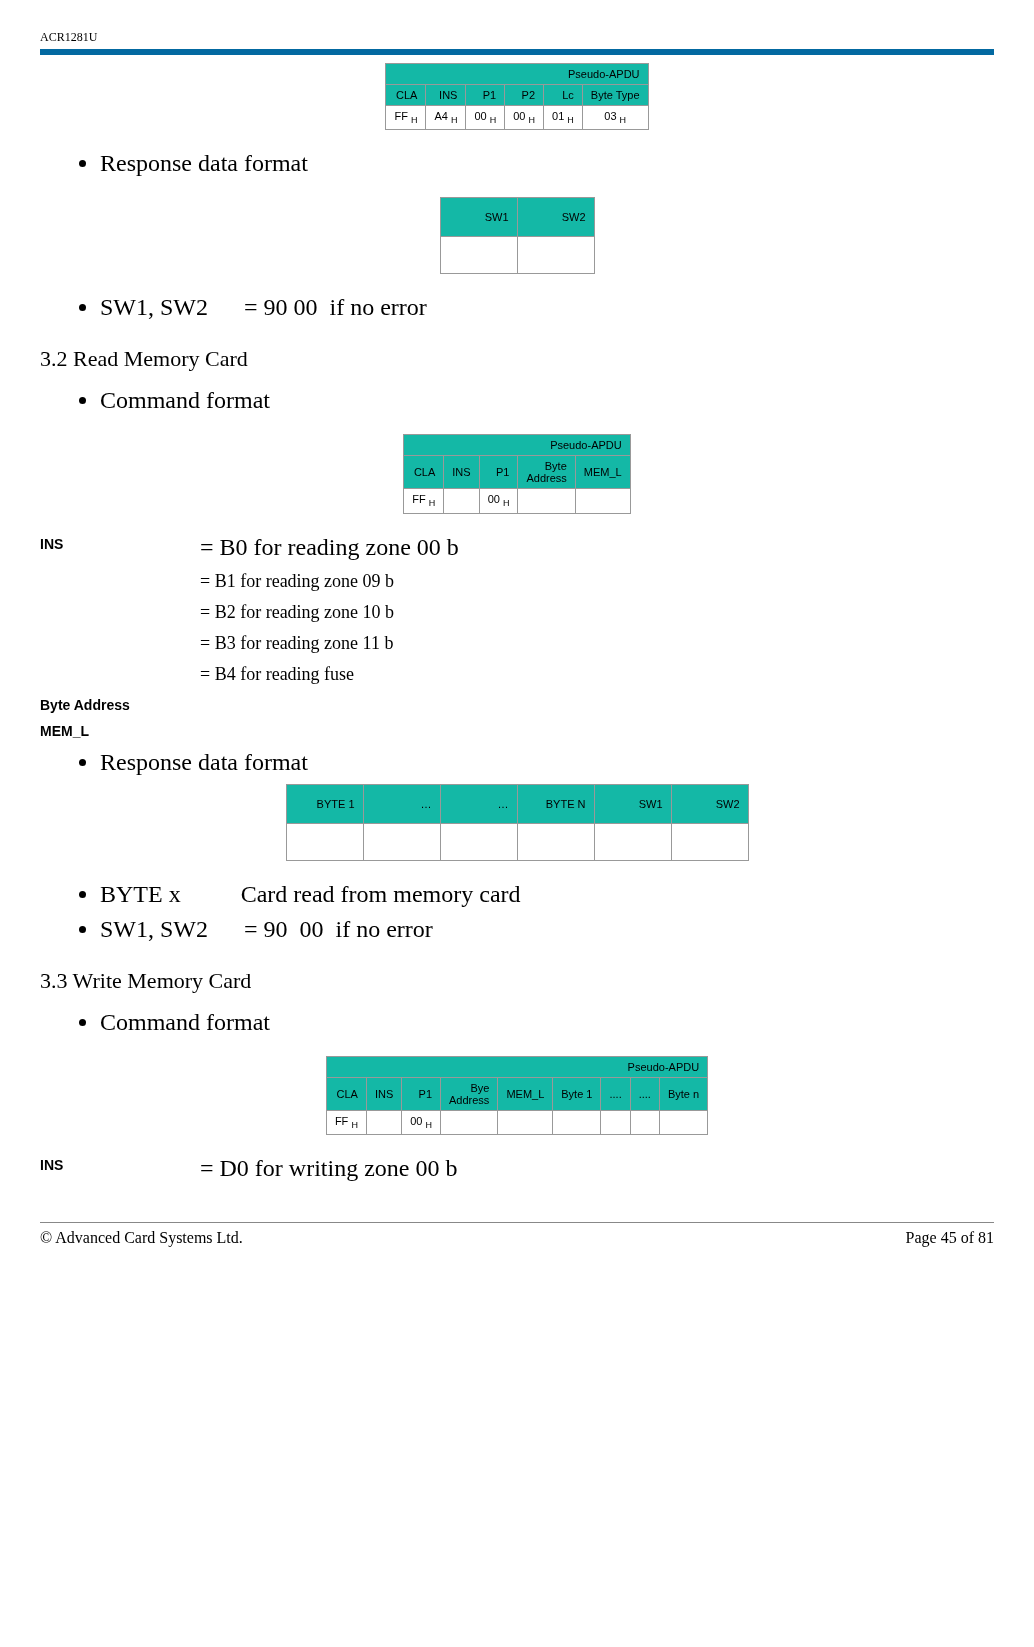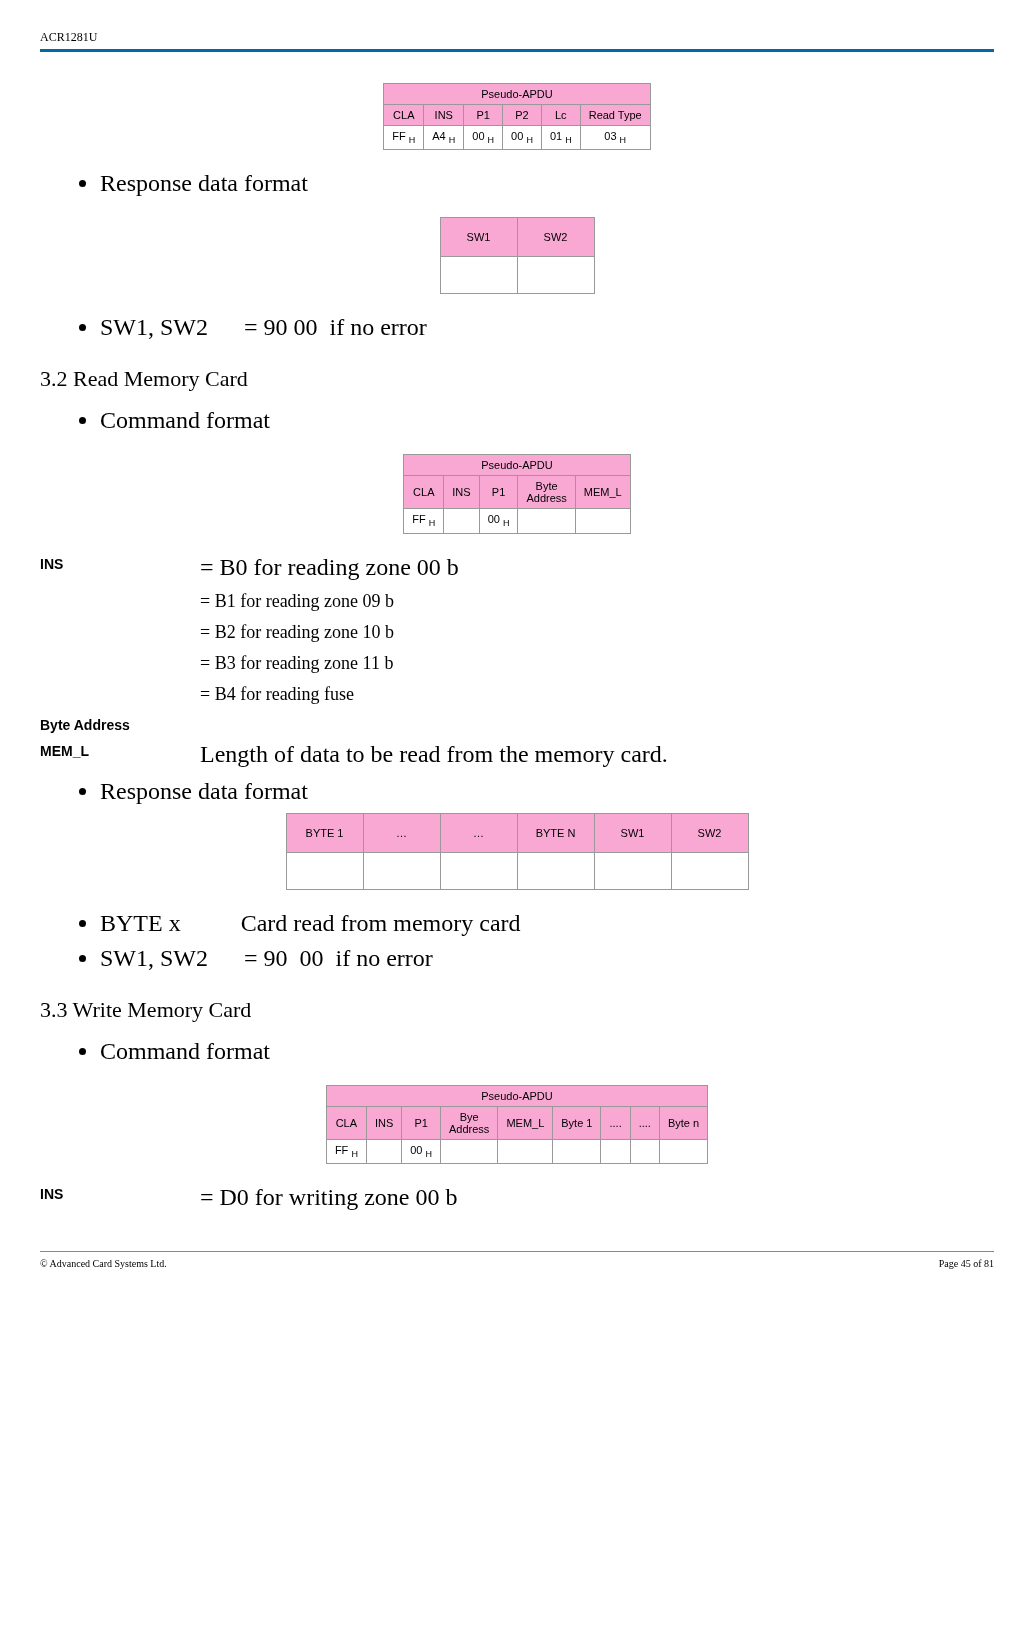--- a/index.html
+++ b/index.html
@@ -5,39 +5,40 @@
   body {
     font-family: "Times New Roman", serif;
     margin: 0;
     padding: 30px 40px;
     width: 954px;
     font-size: 16px;
     color: #000;
   }
   .header {
     font-size: 12px;
-    border-bottom: 3px solid #0369a1;
+    border-bottom: 6px solid #0369a1;
     padding-bottom: 4px;
-    margin-bottom: 31px;
+    margin-bottom: 8px;
   }
   table {
     border-collapse: collapse;
     font-family: Arial, sans-serif;
     font-size: 11px;
     margin: 0 auto 20px auto;
   }
   table th, table td {
     border: 1px solid #999;
     padding: 4px 8px;
     text-align: center;
     vertical-align: middle;
   }
   table th {
-    background: #f9a8d4;
+    background: #14b8a6;
     font-weight: normal;
+    text-align: right;
   }
   .sub {
     font-size: 9px;
     vertical-align: sub;
   }
   ul.bullets {
     list-style-type: disc;
     margin: 10px 0 20px 0;
     padding-left: 60px;
   }
@@ -68,21 +69,21 @@
   }
   .def-indent {
     padding-left: 160px;
     font-size: 18px;
     margin: 10px 0;
   }
   .footer {
     border-top: 1px solid #888;
     padding-top: 6px;
     margin-top: 40px;
-    font-size: 10px;
+    font-size: 16px;
     display: flex;
     justify-content: space-between;
   }
   .two-line { line-height: 1.1; }
 </style>
 </head>
 <body>
 
 <div class="header">
   <span>ACR1281U</span>
@@ -92,21 +93,21 @@
   <tbody>
       <tr>
         <th colspan="6">Pseudo-APDU</th>
       </tr>
   <tr>
     <th>CLA</th>
     <th>INS</th>
     <th>P1</th>
     <th>P2</th>
     <th>Lc</th>
-    <th>Read Type</th>
+    <th>Byte Type</th>
   </tr>
   <tr>
     <td>FF <span class="sub">H</span></td>
     <td>A4 <span class="sub">H</span></td>
     <td>00 <span class="sub">H</span></td>
     <td>00 <span class="sub">H</span></td>
     <td>01 <span class="sub">H</span></td>
     <td>03 <span class="sub">H</span></td>
   </tr>
 </tbody>
@@ -169,21 +170,20 @@
 <div class="def-indent">= B2  for reading zone 10 b</div>
 <div class="def-indent">= B3  for reading zone 11 b</div>
 <div class="def-indent">= B4  for reading fuse</div>
 
 <div class="def-row">
   <div class="def-label">Byte Address</div>
 </div>
 
 <div class="def-row">
   <div class="def-label">MEM_L</div>
-  <div class="def-value">Length of data to be read from the memory card.</div>
 </div>
 
 <ul class="bullets" style="margin-bottom:5px;">
   <li>Response data format</li>
 </ul>
 
 <table>
   <tbody>
       <tr>
     <th style="width:60px;height:30px;">BYTE 1</th>

